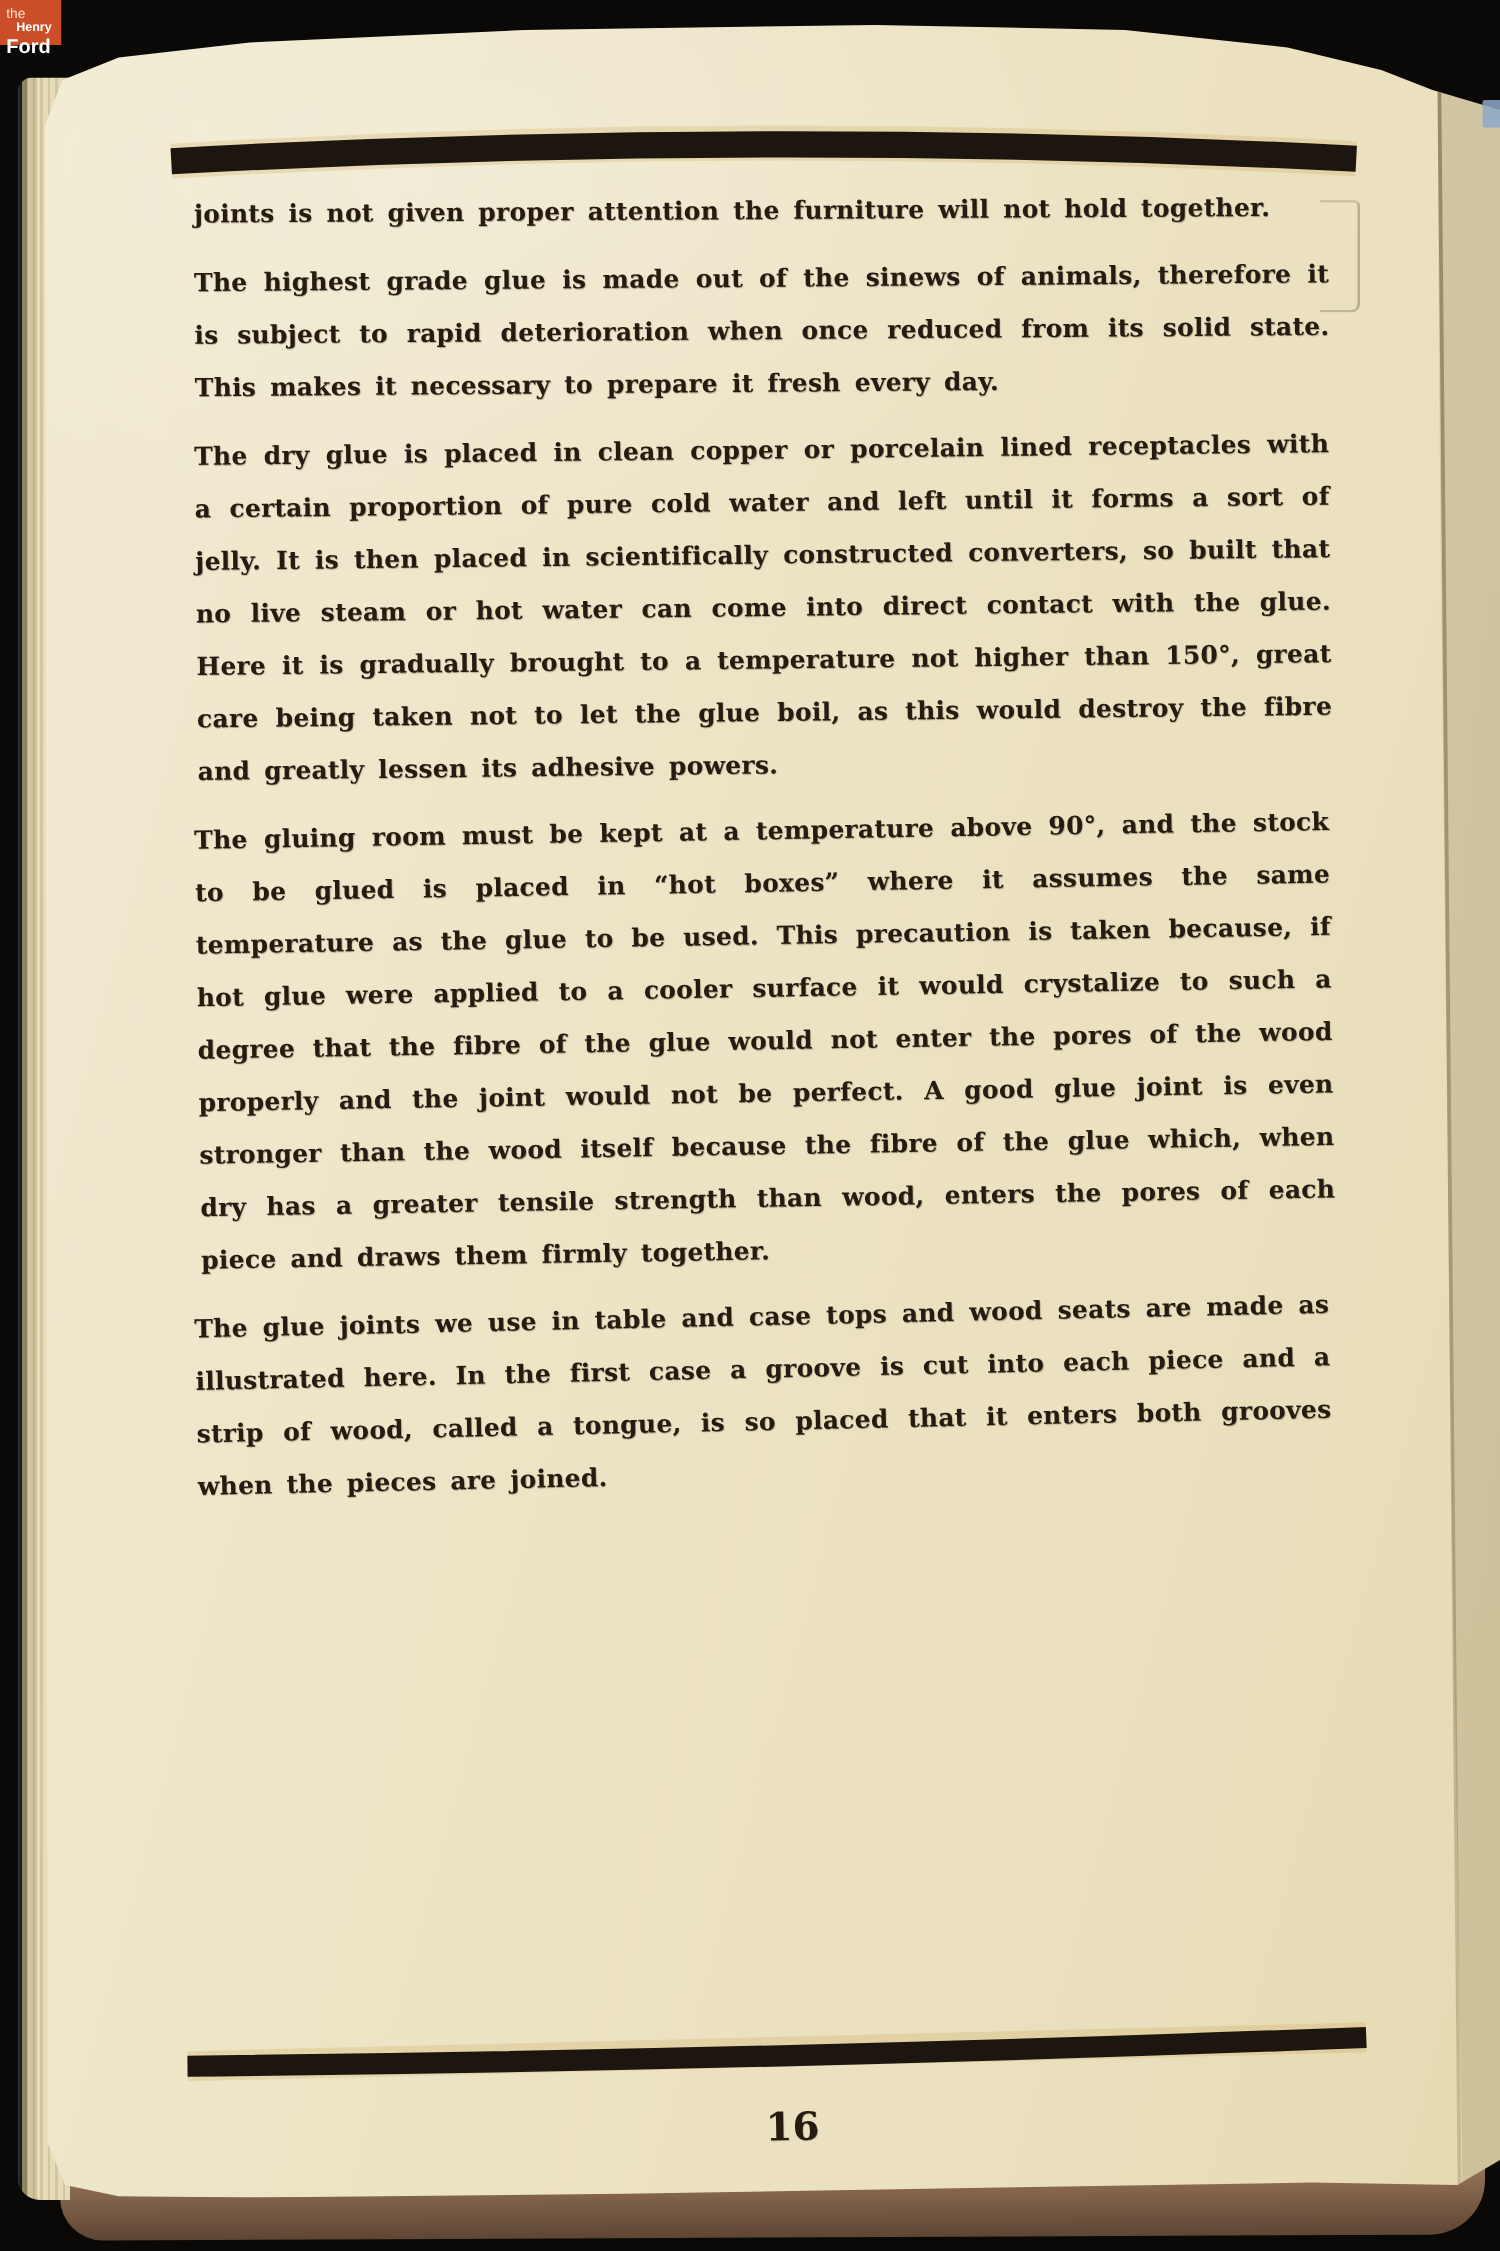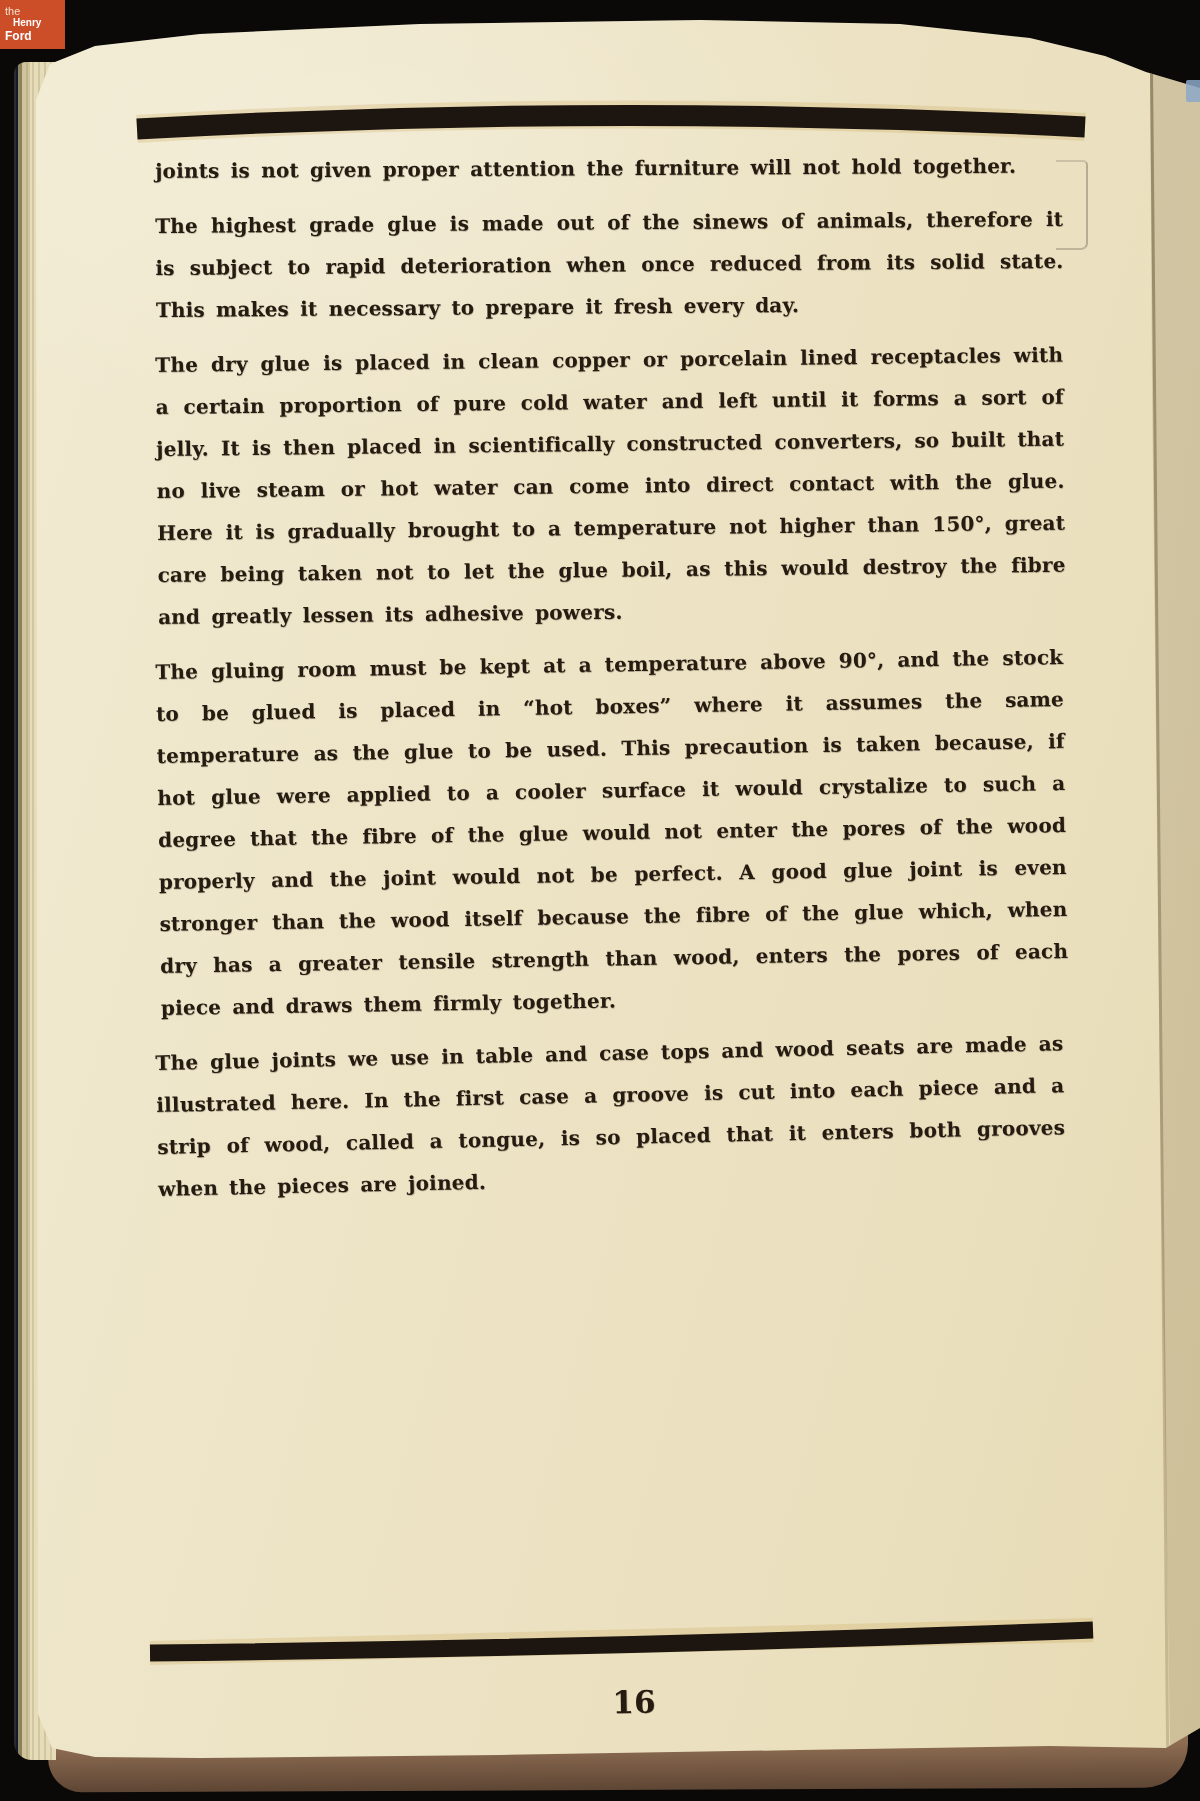--- a/index.html
+++ b/index.html
@@ -72,28 +72,27 @@
     border-top:2px solid rgba(145,135,115,0.35);
     border-bottom:2px solid rgba(140,130,110,0.45);
     border-radius:0 5px 7px 0;transform:rotate(1deeg);
   }
   .blue-edge-speck{
     position:absolute;left:1186px;top:80px;width:14px;height:22px;
     background:#8ca8c8;opacity:0.85;border-radius:2px 0 0 2px;
   }
   
   .hf-logo{
-    position:absolute;left:0;top:0;width:49px;height:49px;
+    position:absolute;left:0;top:0;width:49px;height:36px;
     background:var(--logo-background,#cc4e28);
     font-family:"Liberation Sans",sans-serif;
-    padding-left:16px;
   }
   .hf-the{position:absolute;left:5px;top:5px;font-size:11px;color:#f4dfcb;}
   .hf-henry{position:absolute;left:13px;top:17px;font-size:10px;font-weight:bold;color:#ffffff;}
-  .hf-ford{position:absolute;left:5px;top:29px;font-size:12px;font-weight:bold;color:#ffffff;}
+  .hf-ford{position:absolute;left:5px;top:29px;font-size:16px;font-weight:bold;color:#ffffff;}
 </style>
 </head>
 <body>
 
 <div class="stage">
 
   <div class="book-bottom-edge"></div>
   <div class="left-page-edges"></div>
 
   <div class="page">

